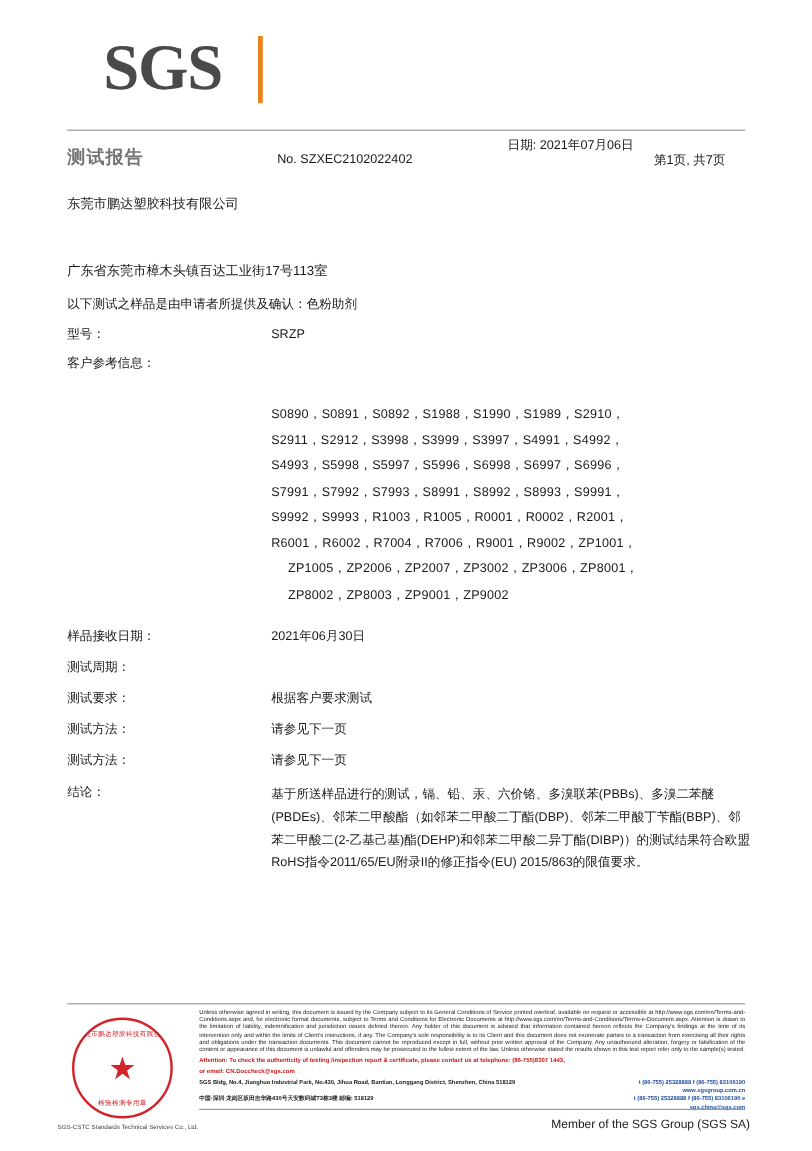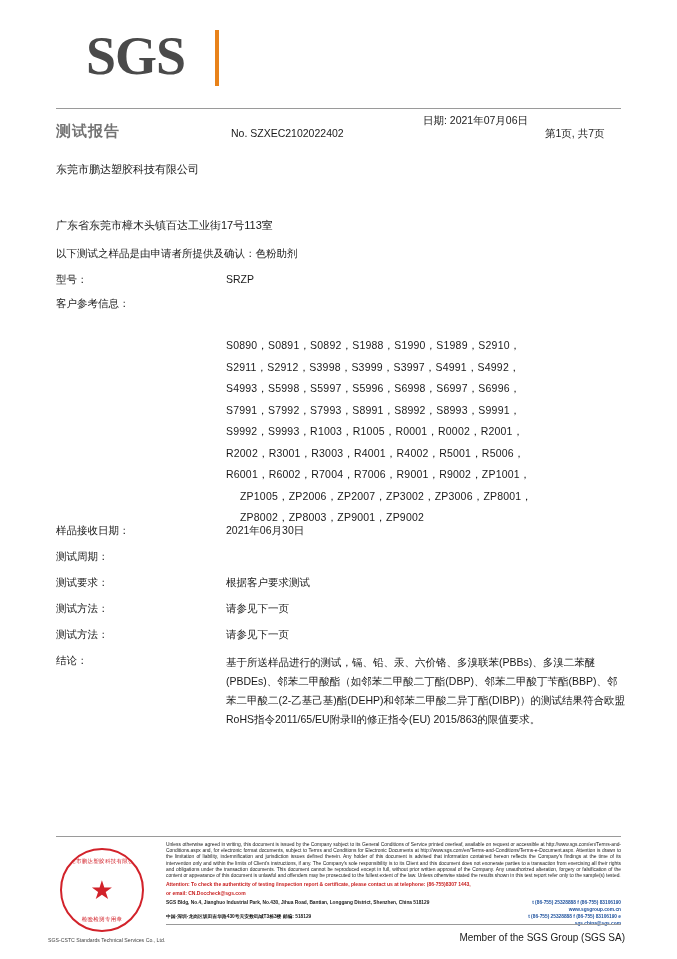--- a/index.html
+++ b/index.html
@@ -309,21 +309,20 @@
       <div class="field-value"></div>
     </div>
   </div>
 
   <div class="ref-list">
     <div class="ref-line">S0890，S0891，S0892，S1988，S1990，S1989，S2910，</div>
     <div class="ref-line">S2911，S2912，S3998，S3999，S3997，S4991，S4992，</div>
     <div class="ref-line">S4993，S5998，S5997，S5996，S6998，S6997，S6996，</div>
     <div class="ref-line">S7991，S7992，S7993，S8991，S8992，S8993，S9991，</div>
     <div class="ref-line">S9992，S9993，R1003，R1005，R0001，R0002，R2001，</div>
-    <div class="ref-line">R2002，R3001，R3003，R4001，R4002，R5001，R5006，</div>
     <div class="ref-line">R6001，R6002，R7004，R7006，R9001，R9002，ZP1001，</div>
     <div class="ref-line indent">ZP1005，ZP2006，ZP2007，ZP3002，ZP3006，ZP8001，</div>
     <div class="ref-line indent">ZP8002，ZP8003，ZP9001，ZP9002</div>
   </div>
 
   <div class="fields2">
     <div class="field-row">
       <div class="field-label">样品接收日期：</div>
       <div class="field-value">2021年06月30日</div>
     </div>

